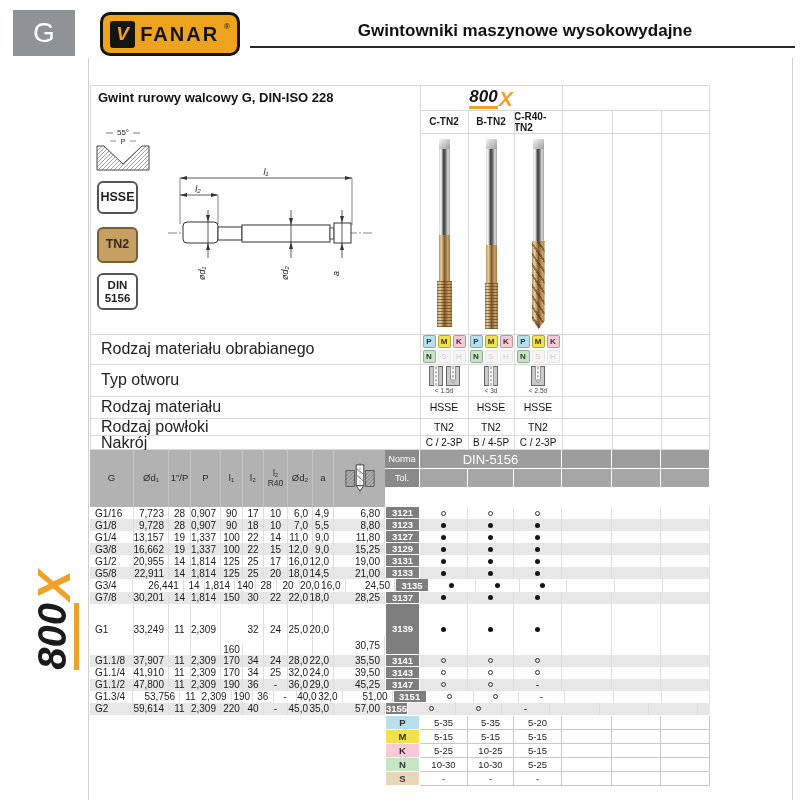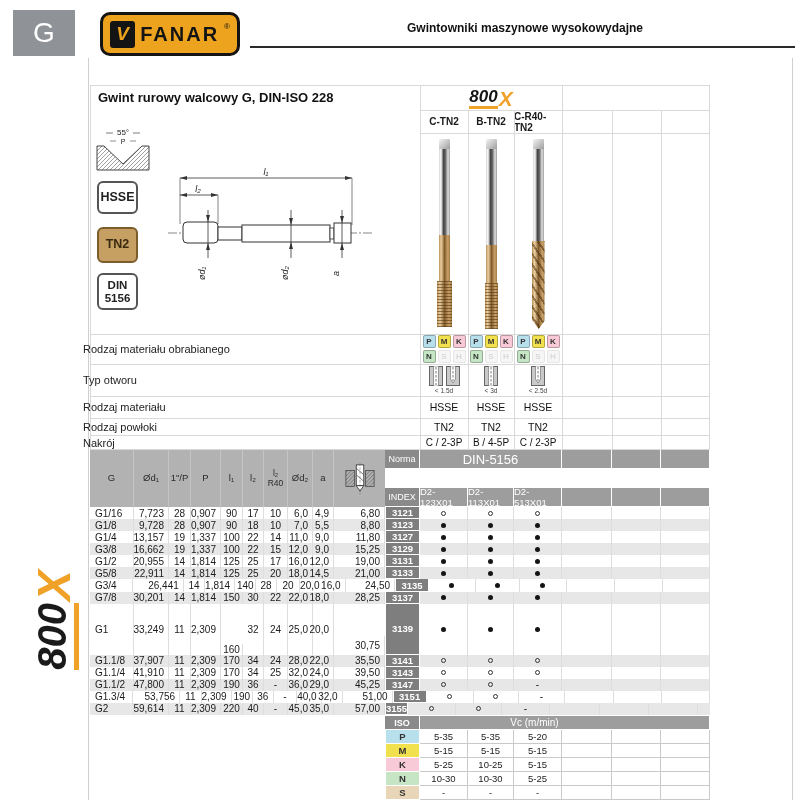--- a/index.html
+++ b/index.html
@@ -8,33 +8,33 @@
   .abs{position:absolute;box-sizing:border-box;}
   
   .g-box{left:13px;top:10px;width:62px;height:46px;background:#8f9296;color:#fff;
          display:flex;align-items:center;justify-content:center;font-size:28px;}
   .fanar{left:100px;top:12px;width:140px;height:44px;background:#eda31d;border:3px solid #141414;
          border-radius:10px;display:flex;align-items:center;padding:0 7px;gap:5px;}
   .fanar-v{width:27px;height:27px;background:#141414;border-radius:3px;color:#eda31d;
            display:flex;align-items:center;justify-content:center;font-weight:bold;font-size:19px;font-style:italic;}
   .fanar-t{font-weight:bold;font-size:20px;letter-spacing:2px;color:#141414;line-height:1;}
   .fanar-r{font-size:8px;color:#141414;vertical-align:top;position:relative;top:-8px;}
-  .h-title{left:330px;top:21px;width:390px;text-align:center;font-weight:bold;font-size:12px;color:#111;}
+  .h-title{left:330px;top:21px;width:390px;text-align:center;font-weight:bold;font-size:17px;color:#111;}
   .h-rule{left:250px;top:46px;width:545px;height:2px;background:#2a2a2a;}
   .pborder{width:1px;background:#cfcfcf;top:58px;height:742px;}
   
   .gl{position:absolute;background:#d9d9d9;}
   .spec-frame{left:90px;top:85px;width:620px;height:365px;border:1px solid #d9d9d9;}
   
   .prod-title{left:98px;top:90px;width:315px;font-weight:bold;font-size:13px;color:#111;}
   .logo800{left:420px;top:86px;width:142px;height:23px;display:flex;align-items:flex-end;justify-content:center;}
   .l8-800{font-weight:bold;font-style:italic;font-size:17px;color:#141414;border-bottom:3px solid #f0a128;line-height:1;padding-bottom:1px;}
   .l8-x{font-weight:bold;font-style:italic;font-size:21px;color:#f0a128;line-height:0.9;margin-left:1px;}
   .vcode{top:110px;height:23px;display:flex;align-items:center;justify-content:center;font-weight:bold;font-size:10px;}
-  .spec-label{left:74px;width:300px;display:flex;align-items:center;padding-left:9px;font-size:11px;color:#222;}
+  .spec-label{left:92px;width:300px;display:flex;align-items:center;padding-left:9px;font-size:16px;color:#222;}
   .vcell{display:flex;align-items:center;justify-content:center;font-size:10.5px;color:#111;}
   
   .badge{left:97px;width:41px;border:2px solid #555;border-radius:6px;background:#fff;
          display:flex;align-items:center;justify-content:center;font-weight:bold;font-size:12.5px;
          text-align:center;white-space:pre-line;line-height:1.05;color:#222;}
   .badge-tn2{background:#c69f63;border-color:#7d5c2c;color:#3a2a10;}
   
   .pmk{display:grid;grid-template-columns:repeat(3,13px);grid-auto-rows:13px;gap:2px;}
   .msq{border:1px solid rgba(0,0,0,0.25);border-radius:2px;font-size:8px;font-weight:bold;color:#333;
        display:flex;align-items:center;justify-content:center;box-sizing:border-box;}
@@ -320,28 +320,28 @@
         </svg>
       </div>
     </div>
     <div class="hrr" style="top:0;">
       <div class="hc hlab" style="width:35px;">Norma</div>
       <div class="hc hmid" style="width:142px;font-size:13px;">DIN-5156</div>
       <div class="hc hmid" style="width:50px;"></div>
       <div class="hc hmid" style="width:49px;"></div>
       <div class="hc hmid" style="width:49px;"></div>
     </div>
-    <div class="hrr" style="top:38px;">
-      <div class="hc hlab" style="width:35px;">INDEX</div>
-      <div class="hc hmid" style="width:48px;font-size:9.5px;">D2-123X01</div>
-      <div class="hc hmid" style="width:46px;font-size:9.5px;">D2-113X01</div>
-      <div class="hc hmid" style="width:48px;font-size:9.5px;">D2-513X01</div>
-      <div class="hc hmid" style="width:50px;"></div>
-      <div class="hc hmid" style="width:49px;"></div>
-      <div class="hc hmid" style="width:49px;"></div>
+    <div class="hrr" style="top:19px;">
+      <div class="hc hlab" style="width:35px;">Tol.</div>
+      <div class="hc htol" style="width:48px;"></div>
+      <div class="hc htol" style="width:46px;"></div>
+      <div class="hc htol" style="width:48px;"></div>
+      <div class="hc htol" style="width:50px;"></div>
+      <div class="hc htol" style="width:49px;"></div>
+      <div class="hc htol" style="width:49px;"></div>
     </div>
     <div class="dbody" id="dbody">
         <div class="drow">
           <div class="dc a-l" style="width: 44px;">G1/16</div>
           <div class="dc a-r" style="width: 35px;">7,723</div>
           <div class="dc " style="width: 22px;">28</div>
           <div class="dc a-r" style="width: 30px;">0,907</div>
           <div class="dc " style="width: 22px;">90</div>
           <div class="dc " style="width: 21px;">17</div>
           <div class="dc " style="width: 24px;">10</div>
@@ -678,24 +678,20 @@
           </div>
           <div class="dc" style="width: 48px;">-</div>
           <div class="dc" style="width: 50px;"></div>
           <div class="dc" style="width: 49px;"></div>
           <div class="dc" style="width: 49px;"></div>
         </div>
       </div>
   </div>
 
   <div class="abs iso">
-    <div class="iso-h">
-      <div class="hc hlab" style="width:35px;font-weight:bold;">ISO</div>
-      <div class="hc hmid" style="width:290px;font-size:10px;padding-right:60px;">Vc (m/min)</div>
-    </div>
     <div id="isobody">
         <div class="irow">
           <div class="ic iletter" style="width: 35px; background: rgb(183, 223, 236);">P</div>
           <div class="ic" style="width: 48px;">5-35</div>
           <div class="ic" style="width: 46px;">5-35</div>
           <div class="ic" style="width: 48px;">5-20</div>
           <div class="ic" style="width: 50px;"></div>
           <div class="ic" style="width: 49px;"></div>
           <div class="ic" style="width: 49px;"></div>
         </div>

